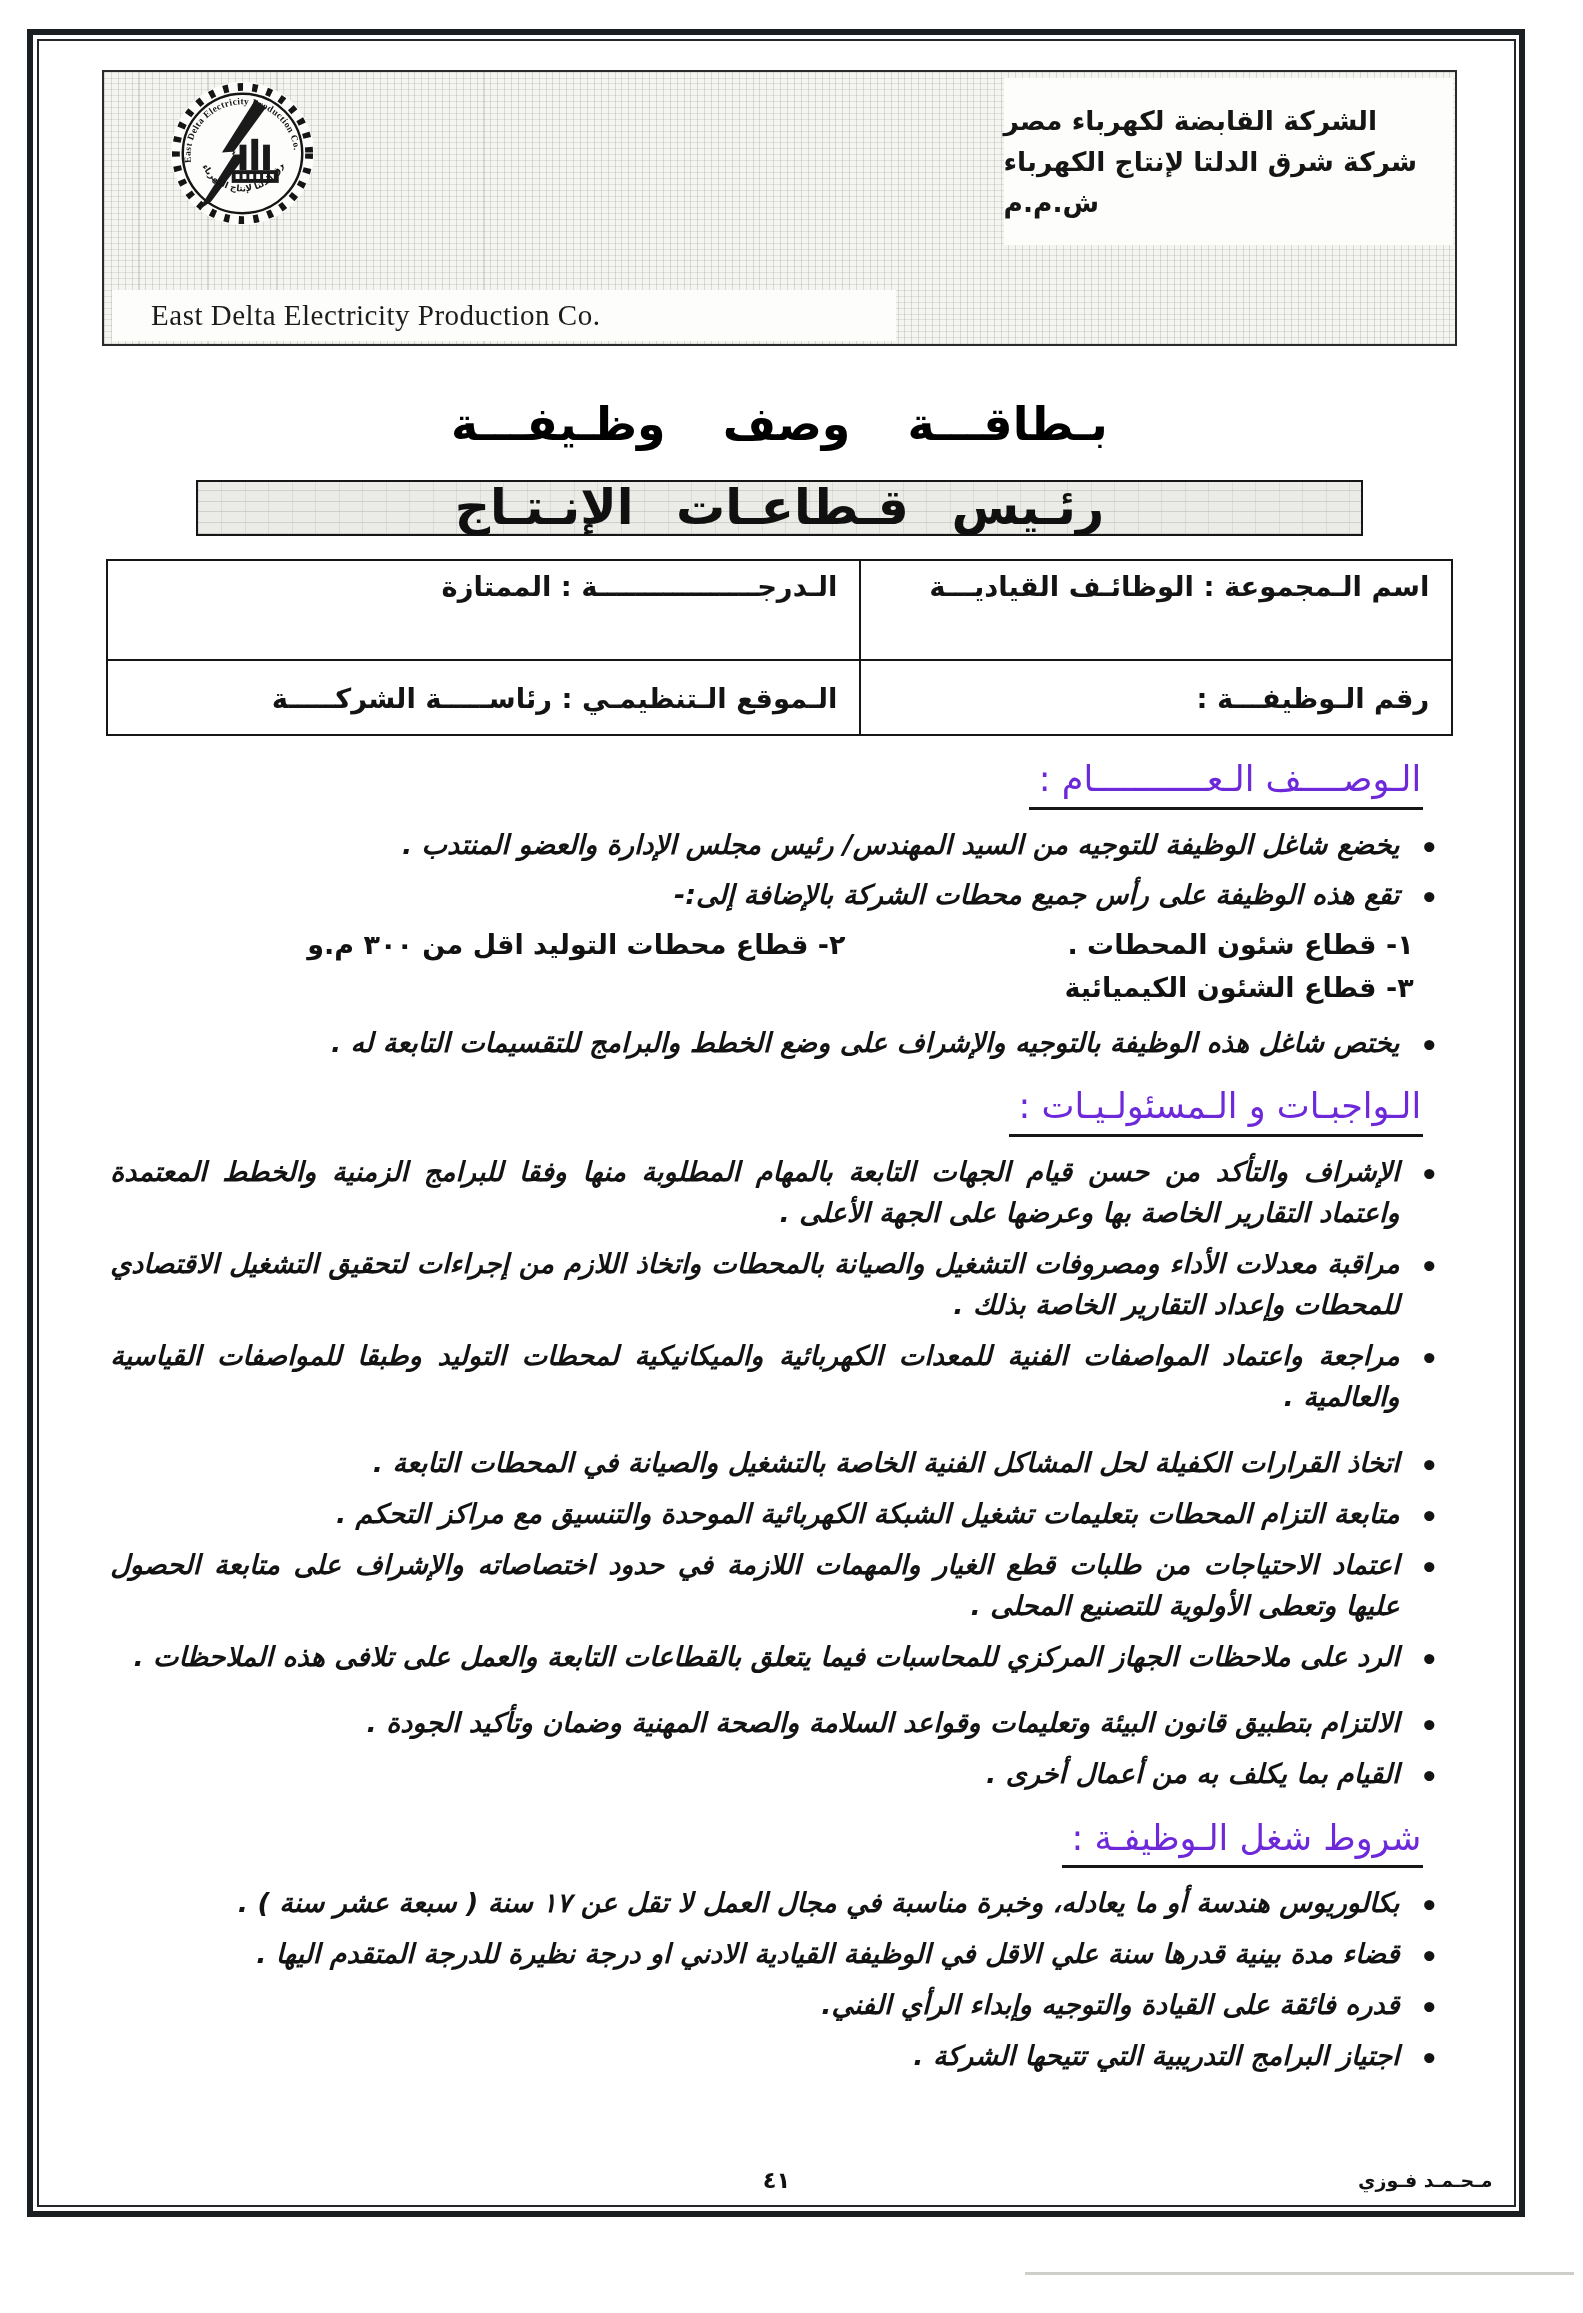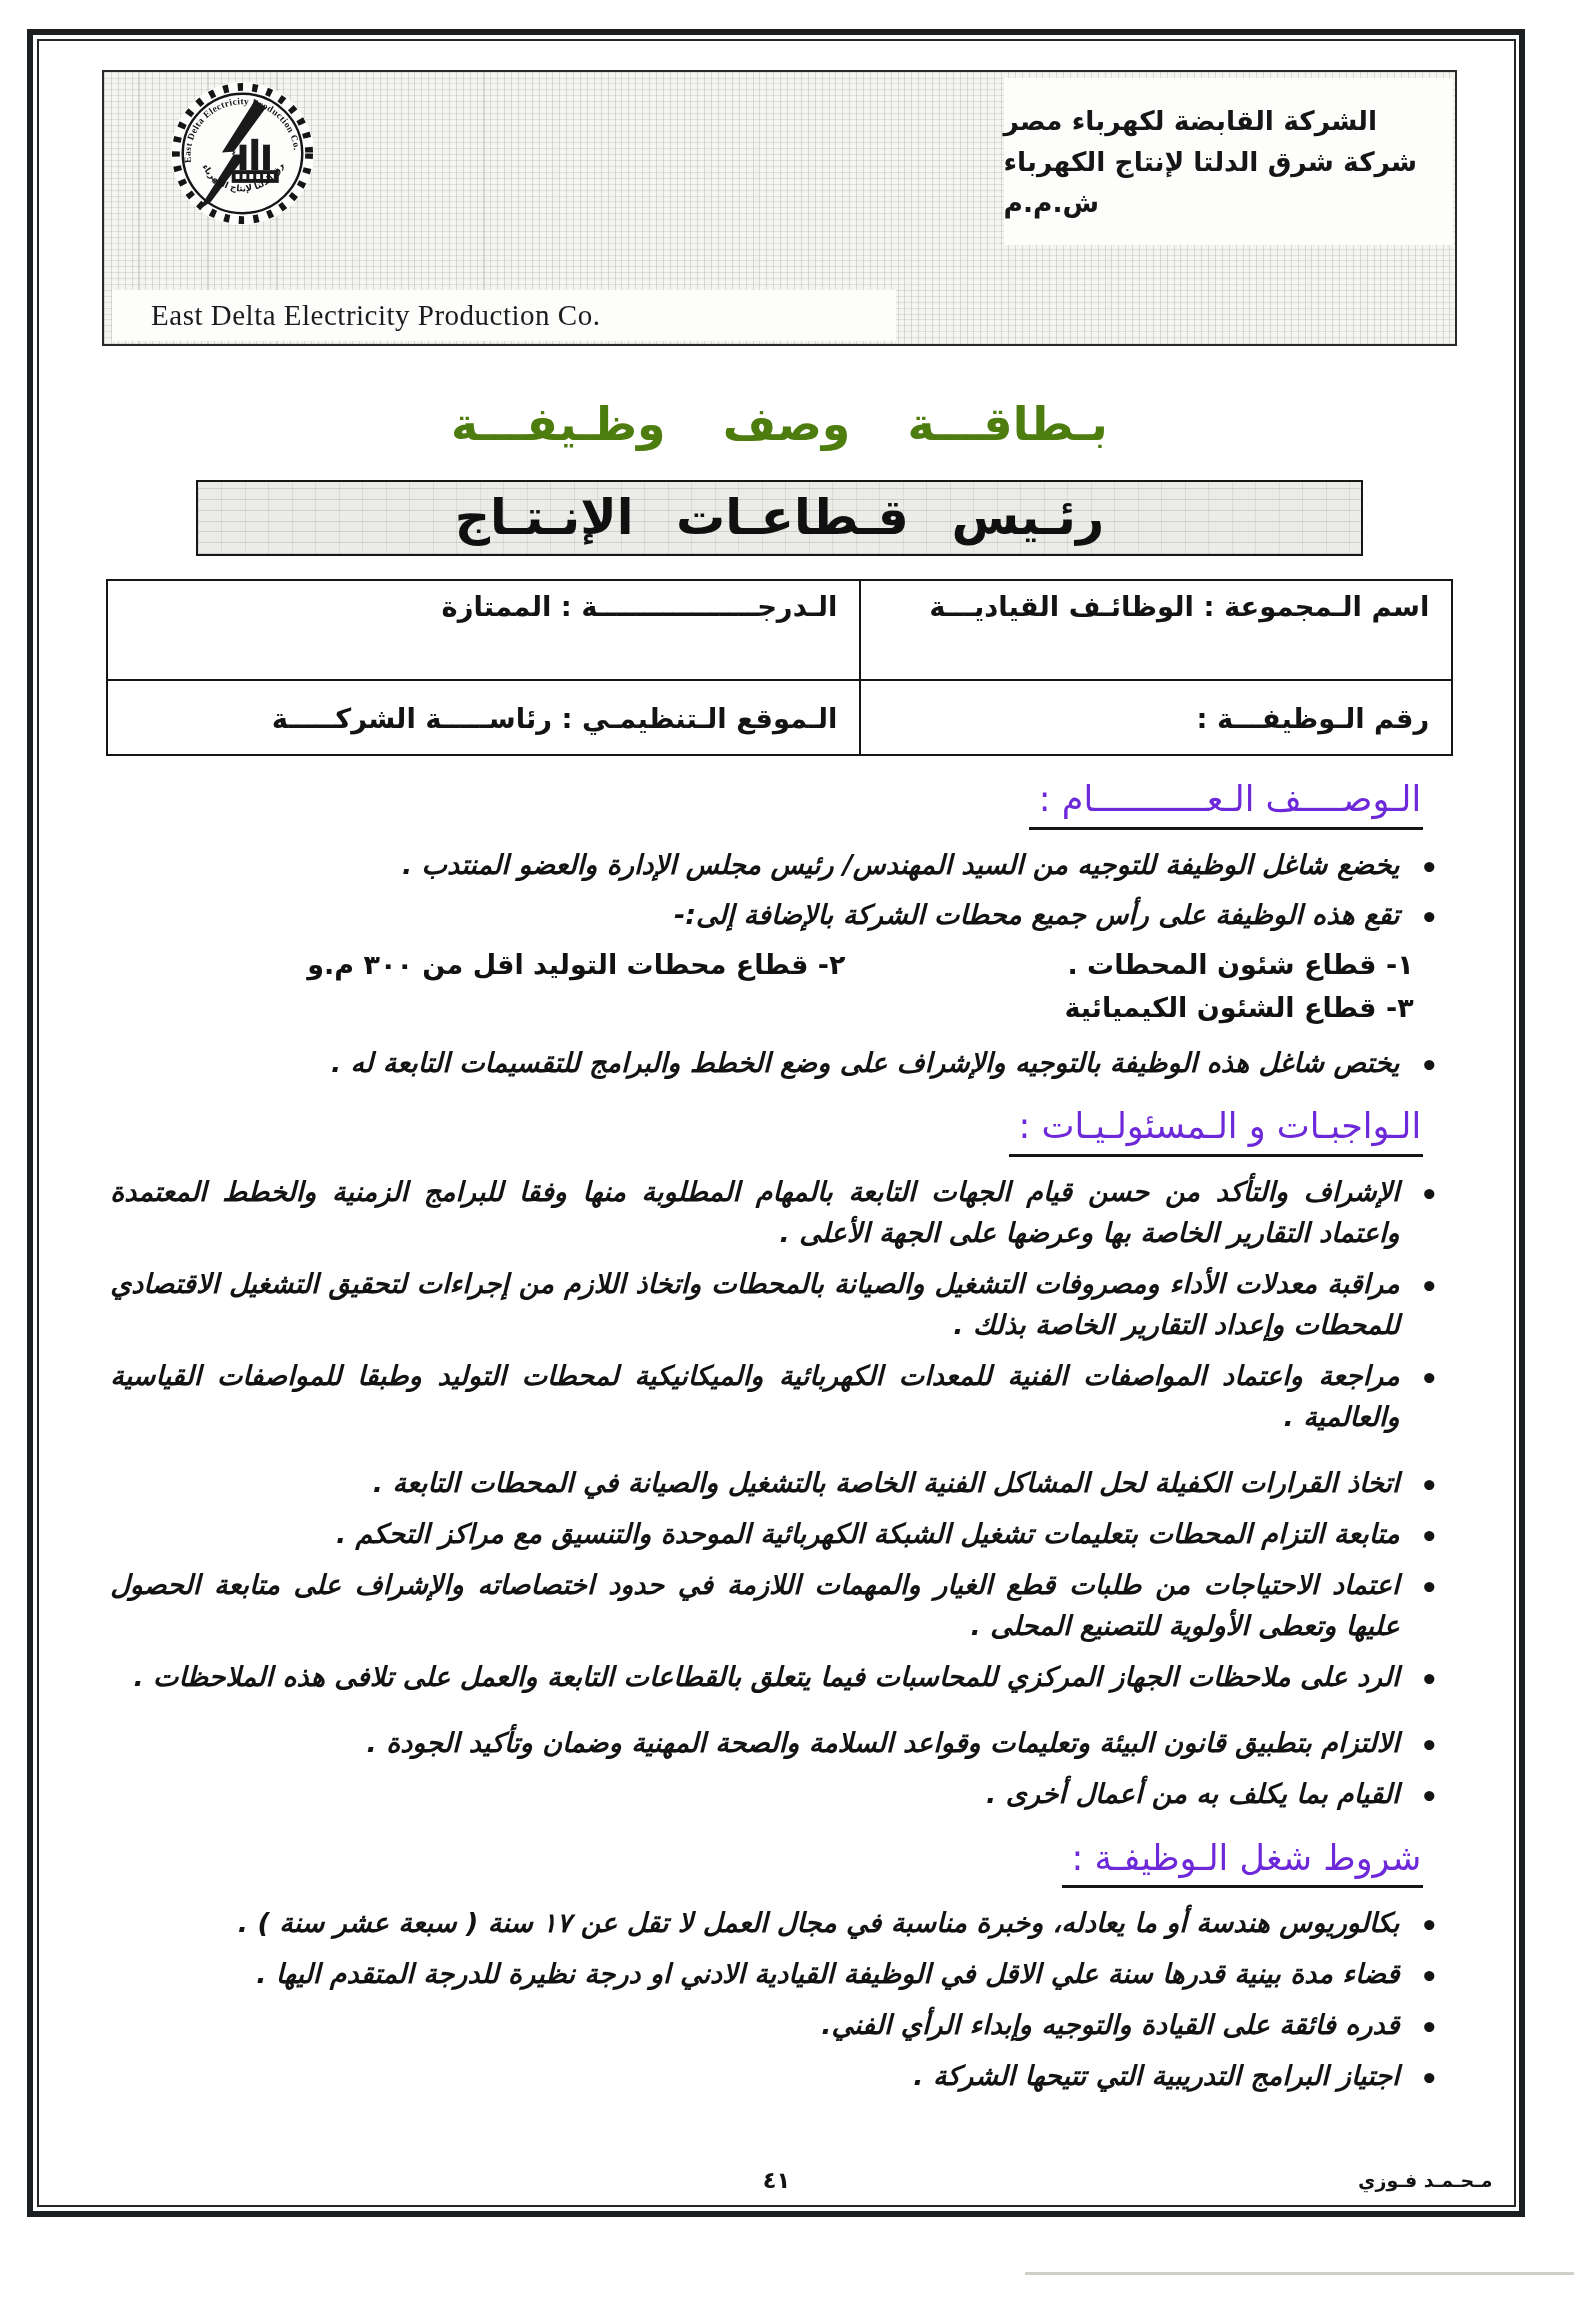--- a/index.html
+++ b/index.html
@@ -36,25 +36,25 @@
   }
   .company-ar{
     position:absolute;right:2px;top:5.9px;width:449px;height:167px;background:#fdfdfc;
     direction:rtl;text-align:left;
     display:flex;flex-direction:column;justify-content:center;gap:9.8px;
     font-size:26.5px;font-weight:bold;color:#161616;
   }
   
   .card-title{
     margin-top:51px;text-align:center;direction:rtl;
-    font-size:46px;font-weight:bold;word-spacing:41px;color:#4d7c0f;
+    font-size:46px;font-weight:bold;word-spacing:41px;color:#000000;
   }
   
   .job-banner{
-    margin:29px 94px 0 94px;height:76px;border:2.9px solid #161616;box-sizing:border-box;
+    margin:29px 94px 0 94px;height:56px;border:2.9px solid #161616;box-sizing:border-box;
     display:flex;align-items:center;justify-content:center;direction:rtl;
     font-size:49px;font-weight:bold;word-spacing:25.5px;color:#101010;
     background-color:#ebebe7;
     background-image:
       repeating-linear-gradient(0deg, rgba(110,110,104,.22) 0 1px, transparent 1px 10.8px),
       repeating-linear-gradient(90deg, rgba(110,110,104,.13) 0 1px, transparent 1px 23.5px);
   }
   
   table.info{
     width:1347px;margin:23.5px auto 0 auto;border-collapse:collapse;direction:rtl;

